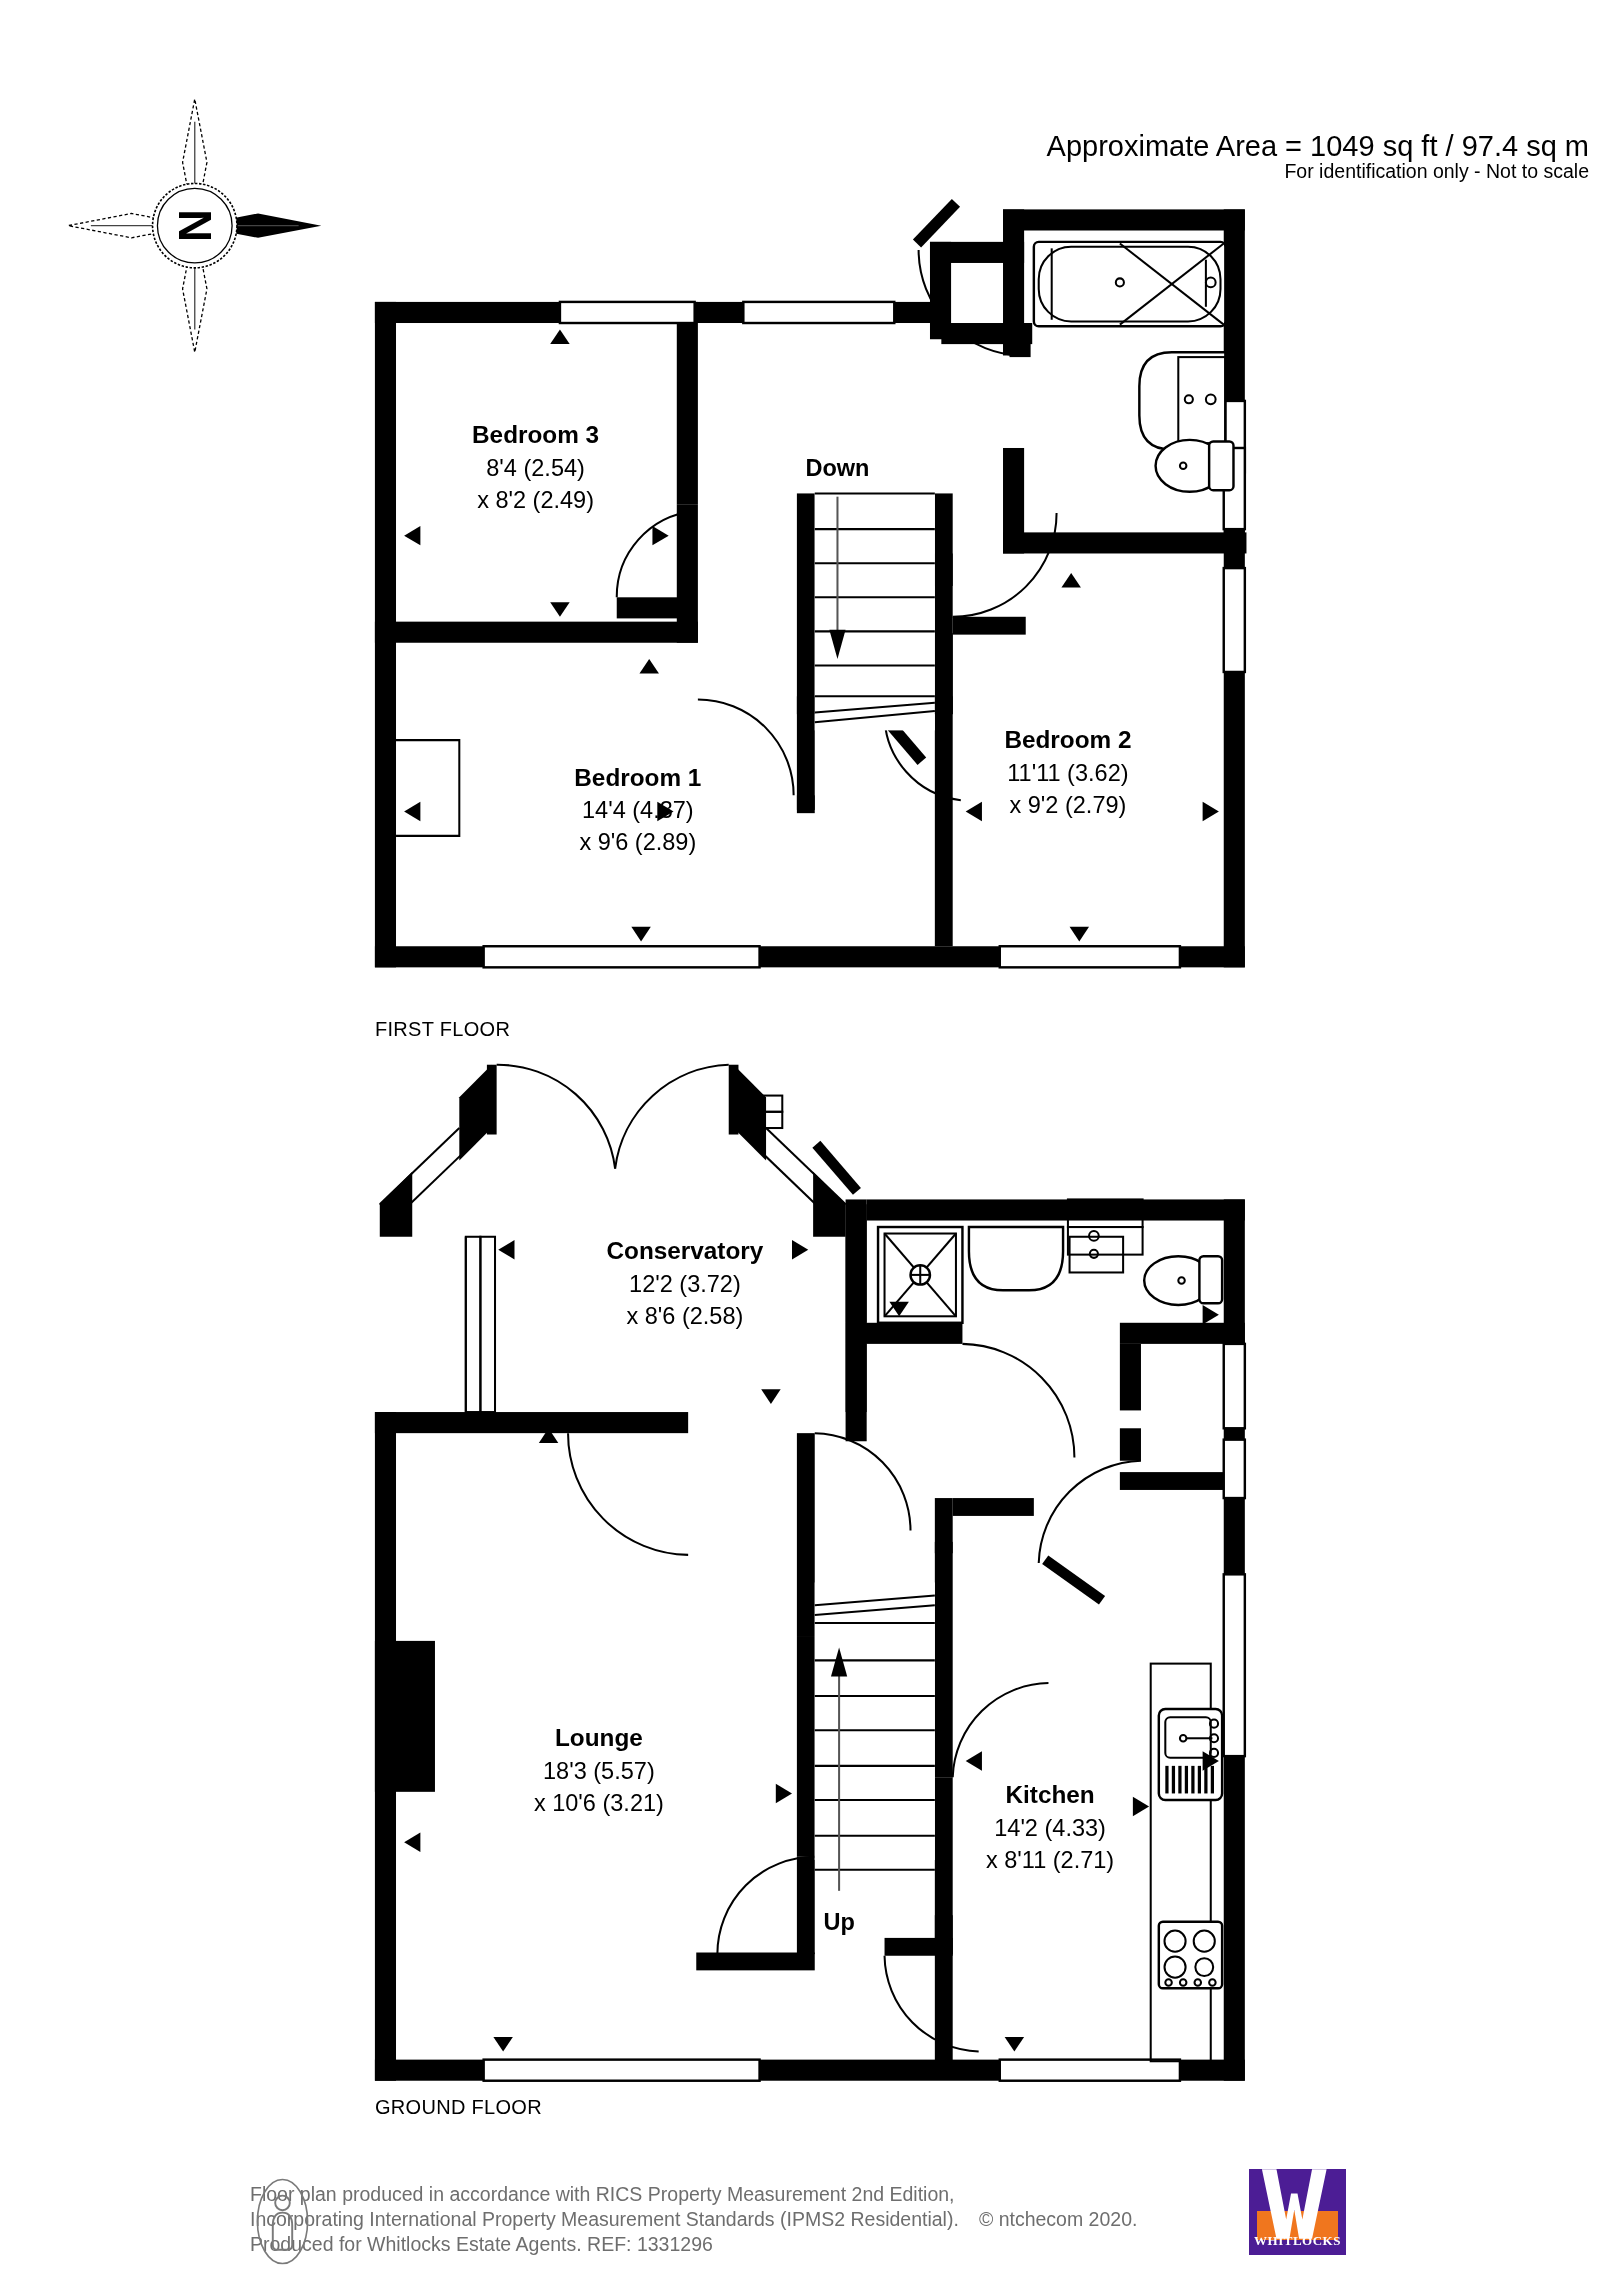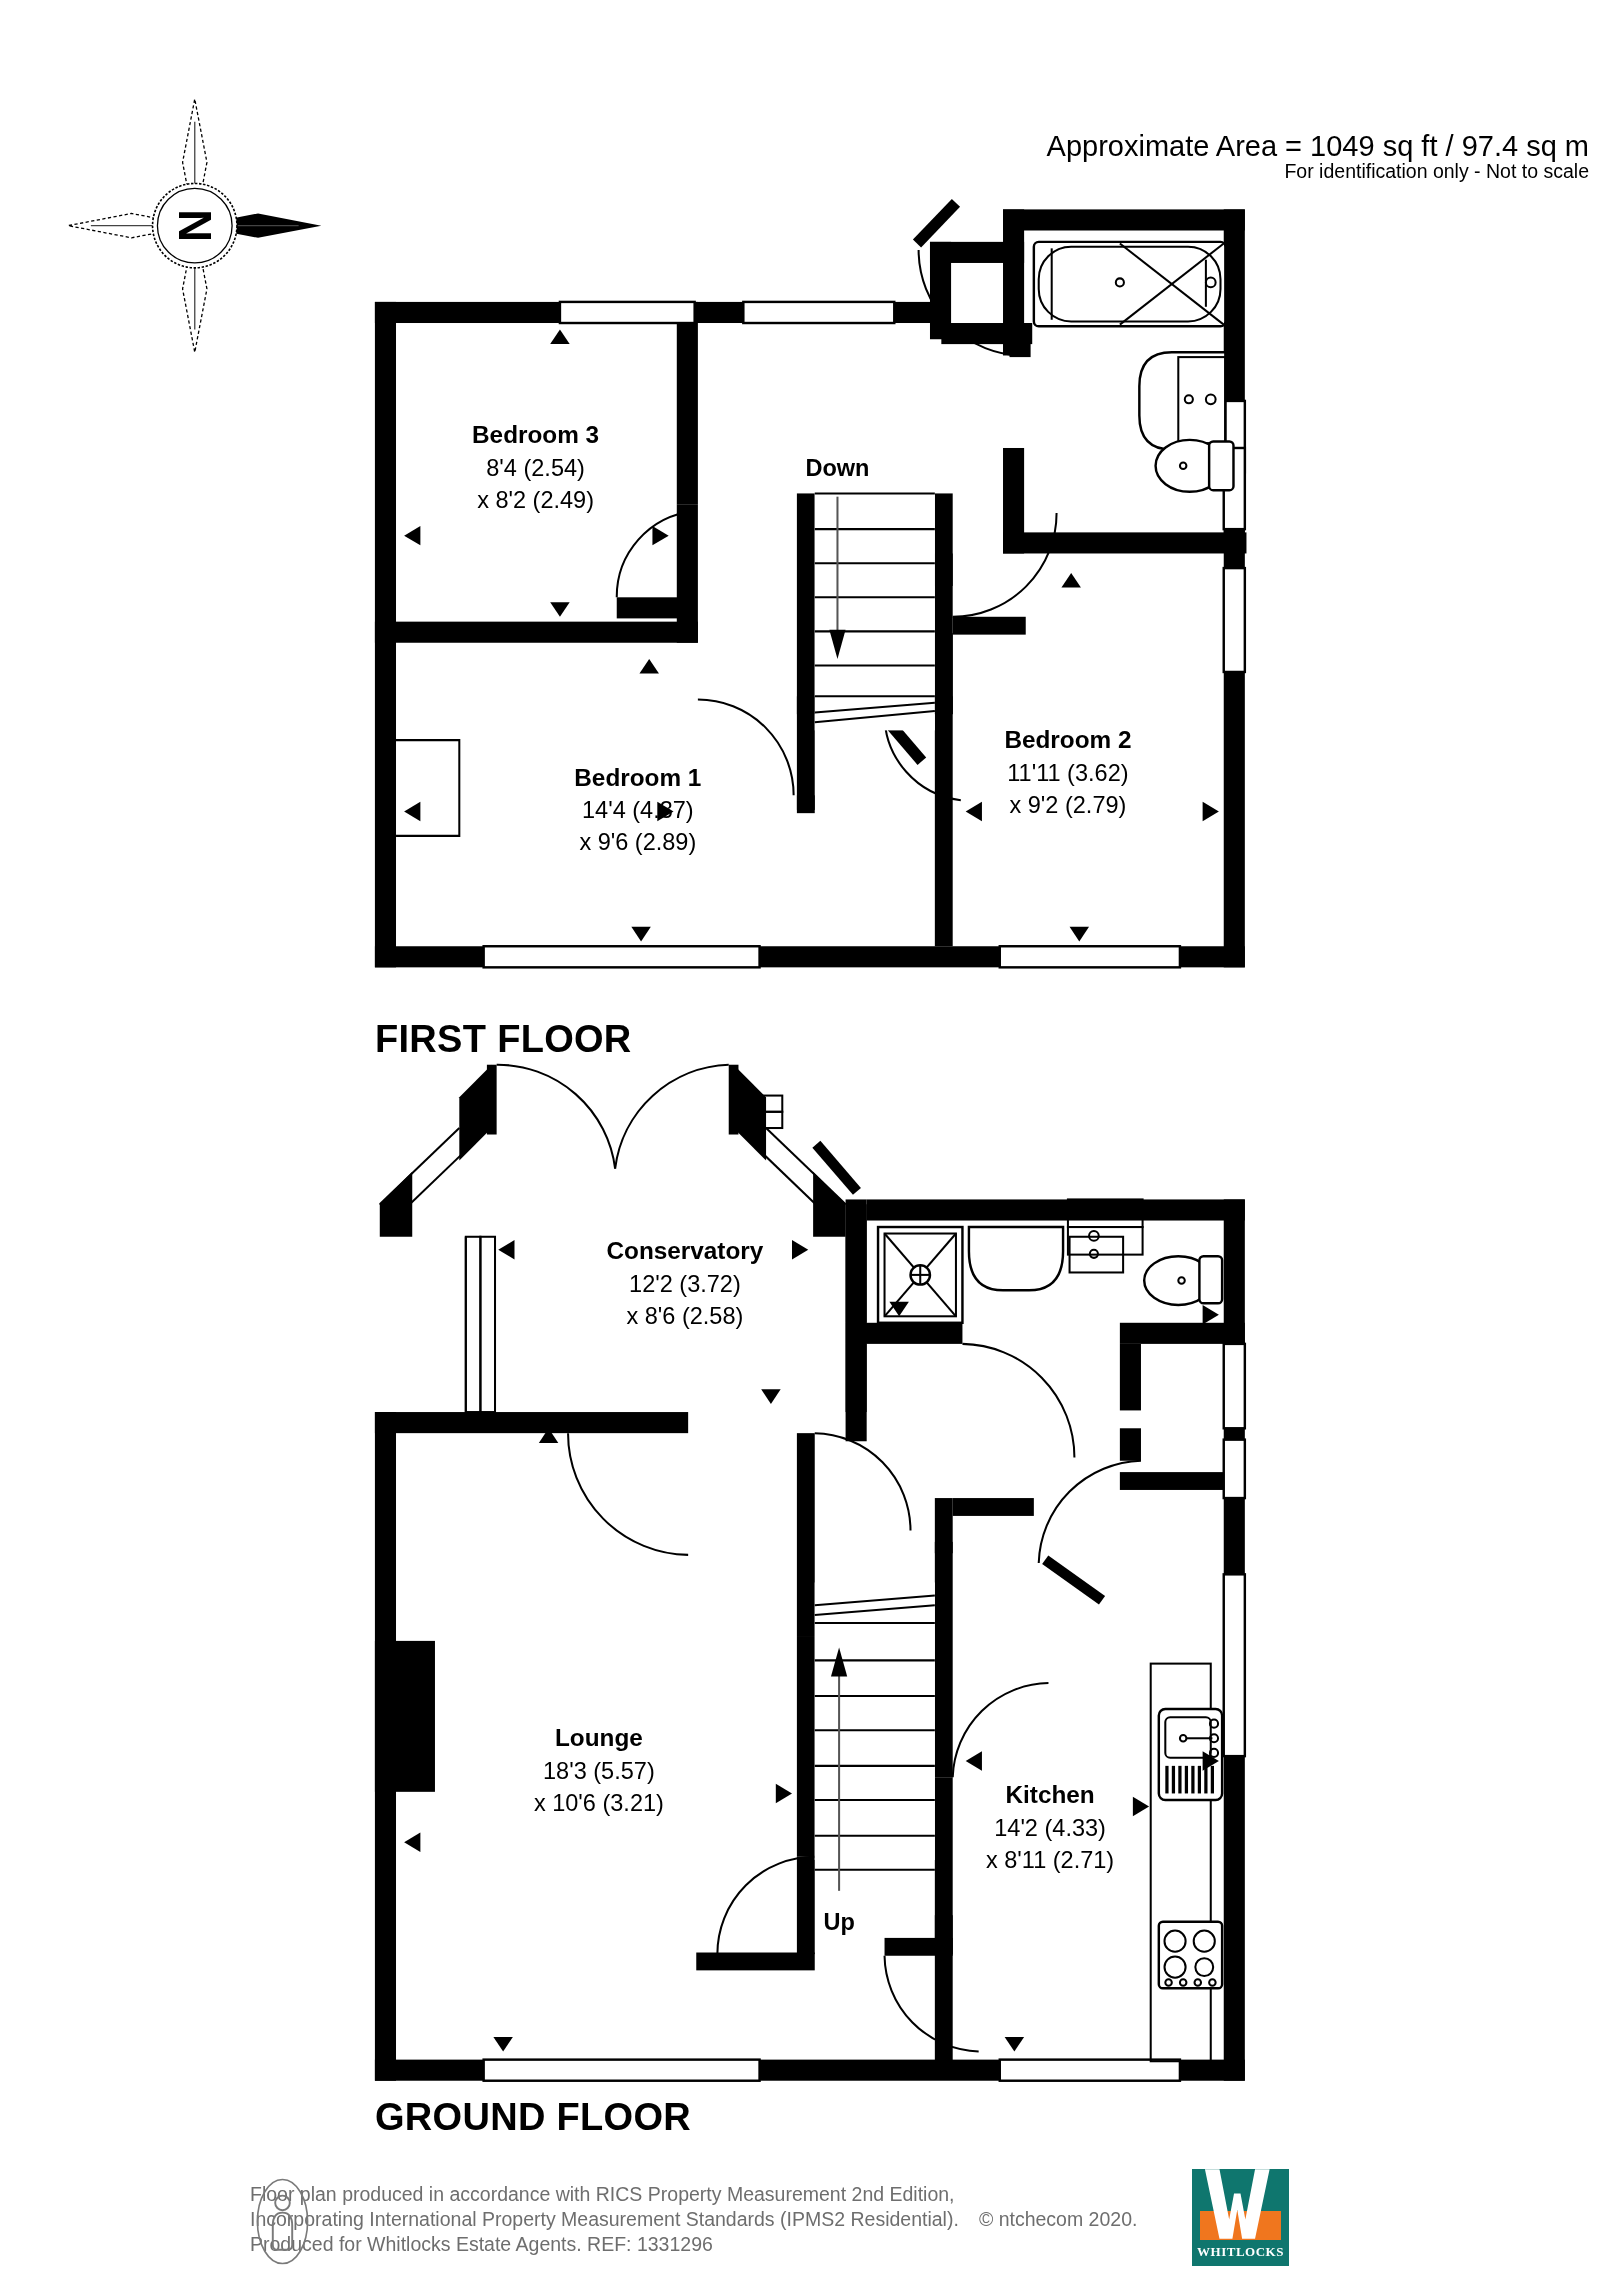--- a/index.html
+++ b/index.html
@@ -16,33 +16,33 @@
     position:absolute; right:34px; top:130px;
     font-size:29px; text-align:right; white-space:nowrap;
   }
   .note{
     position:absolute; right:34px; top:160px;
     font-size:19.5px; white-space:nowrap;
   }
 
   
   .floor-label{
-    position:absolute; font-size:38px; font-weight:bold; letter-spacing:0.3px;
+    position:absolute; font-size:20px; font-weight:normal; letter-spacing:0.3px;
   }
   #first-floor-label{ left:375px; top:1018px; }
   #ground-floor-label{ left:375px; top:2096px; }
 
   
   .footer{ position:absolute; left:250px; top:2182px; }
   .footer-line{ font-size:19.5px; color:#6e6e6e; line-height:25px; white-space:nowrap; }
   .copyright{ color:#6e6e6e; }
 
   #logo{
-    position:absolute; left:1192px; top:2169px;
-    width:97px; height:97px; background:#0f766e; box-sizing:border-box;
+    position:absolute; left:1249px; top:2169px;
+    width:97px; height:86px; background:#4c1d95; box-sizing:border-box;
   }
   #logo .wbar{ position:absolute; left:8px; top:42px; width:81px; height:29px; background:#f0761e; }
   #logo .wmark{ position:absolute; left:0; top:0; width:97px; height:75px; }
   #logo .wname{
     position:absolute; left:0; bottom:6.5px; width:97px; text-align:center;
     color:#ffffff; font-family:"Liberation Serif",serif; font-weight:bold;
     font-size:13px; letter-spacing:0.5px;
   }
 
   

